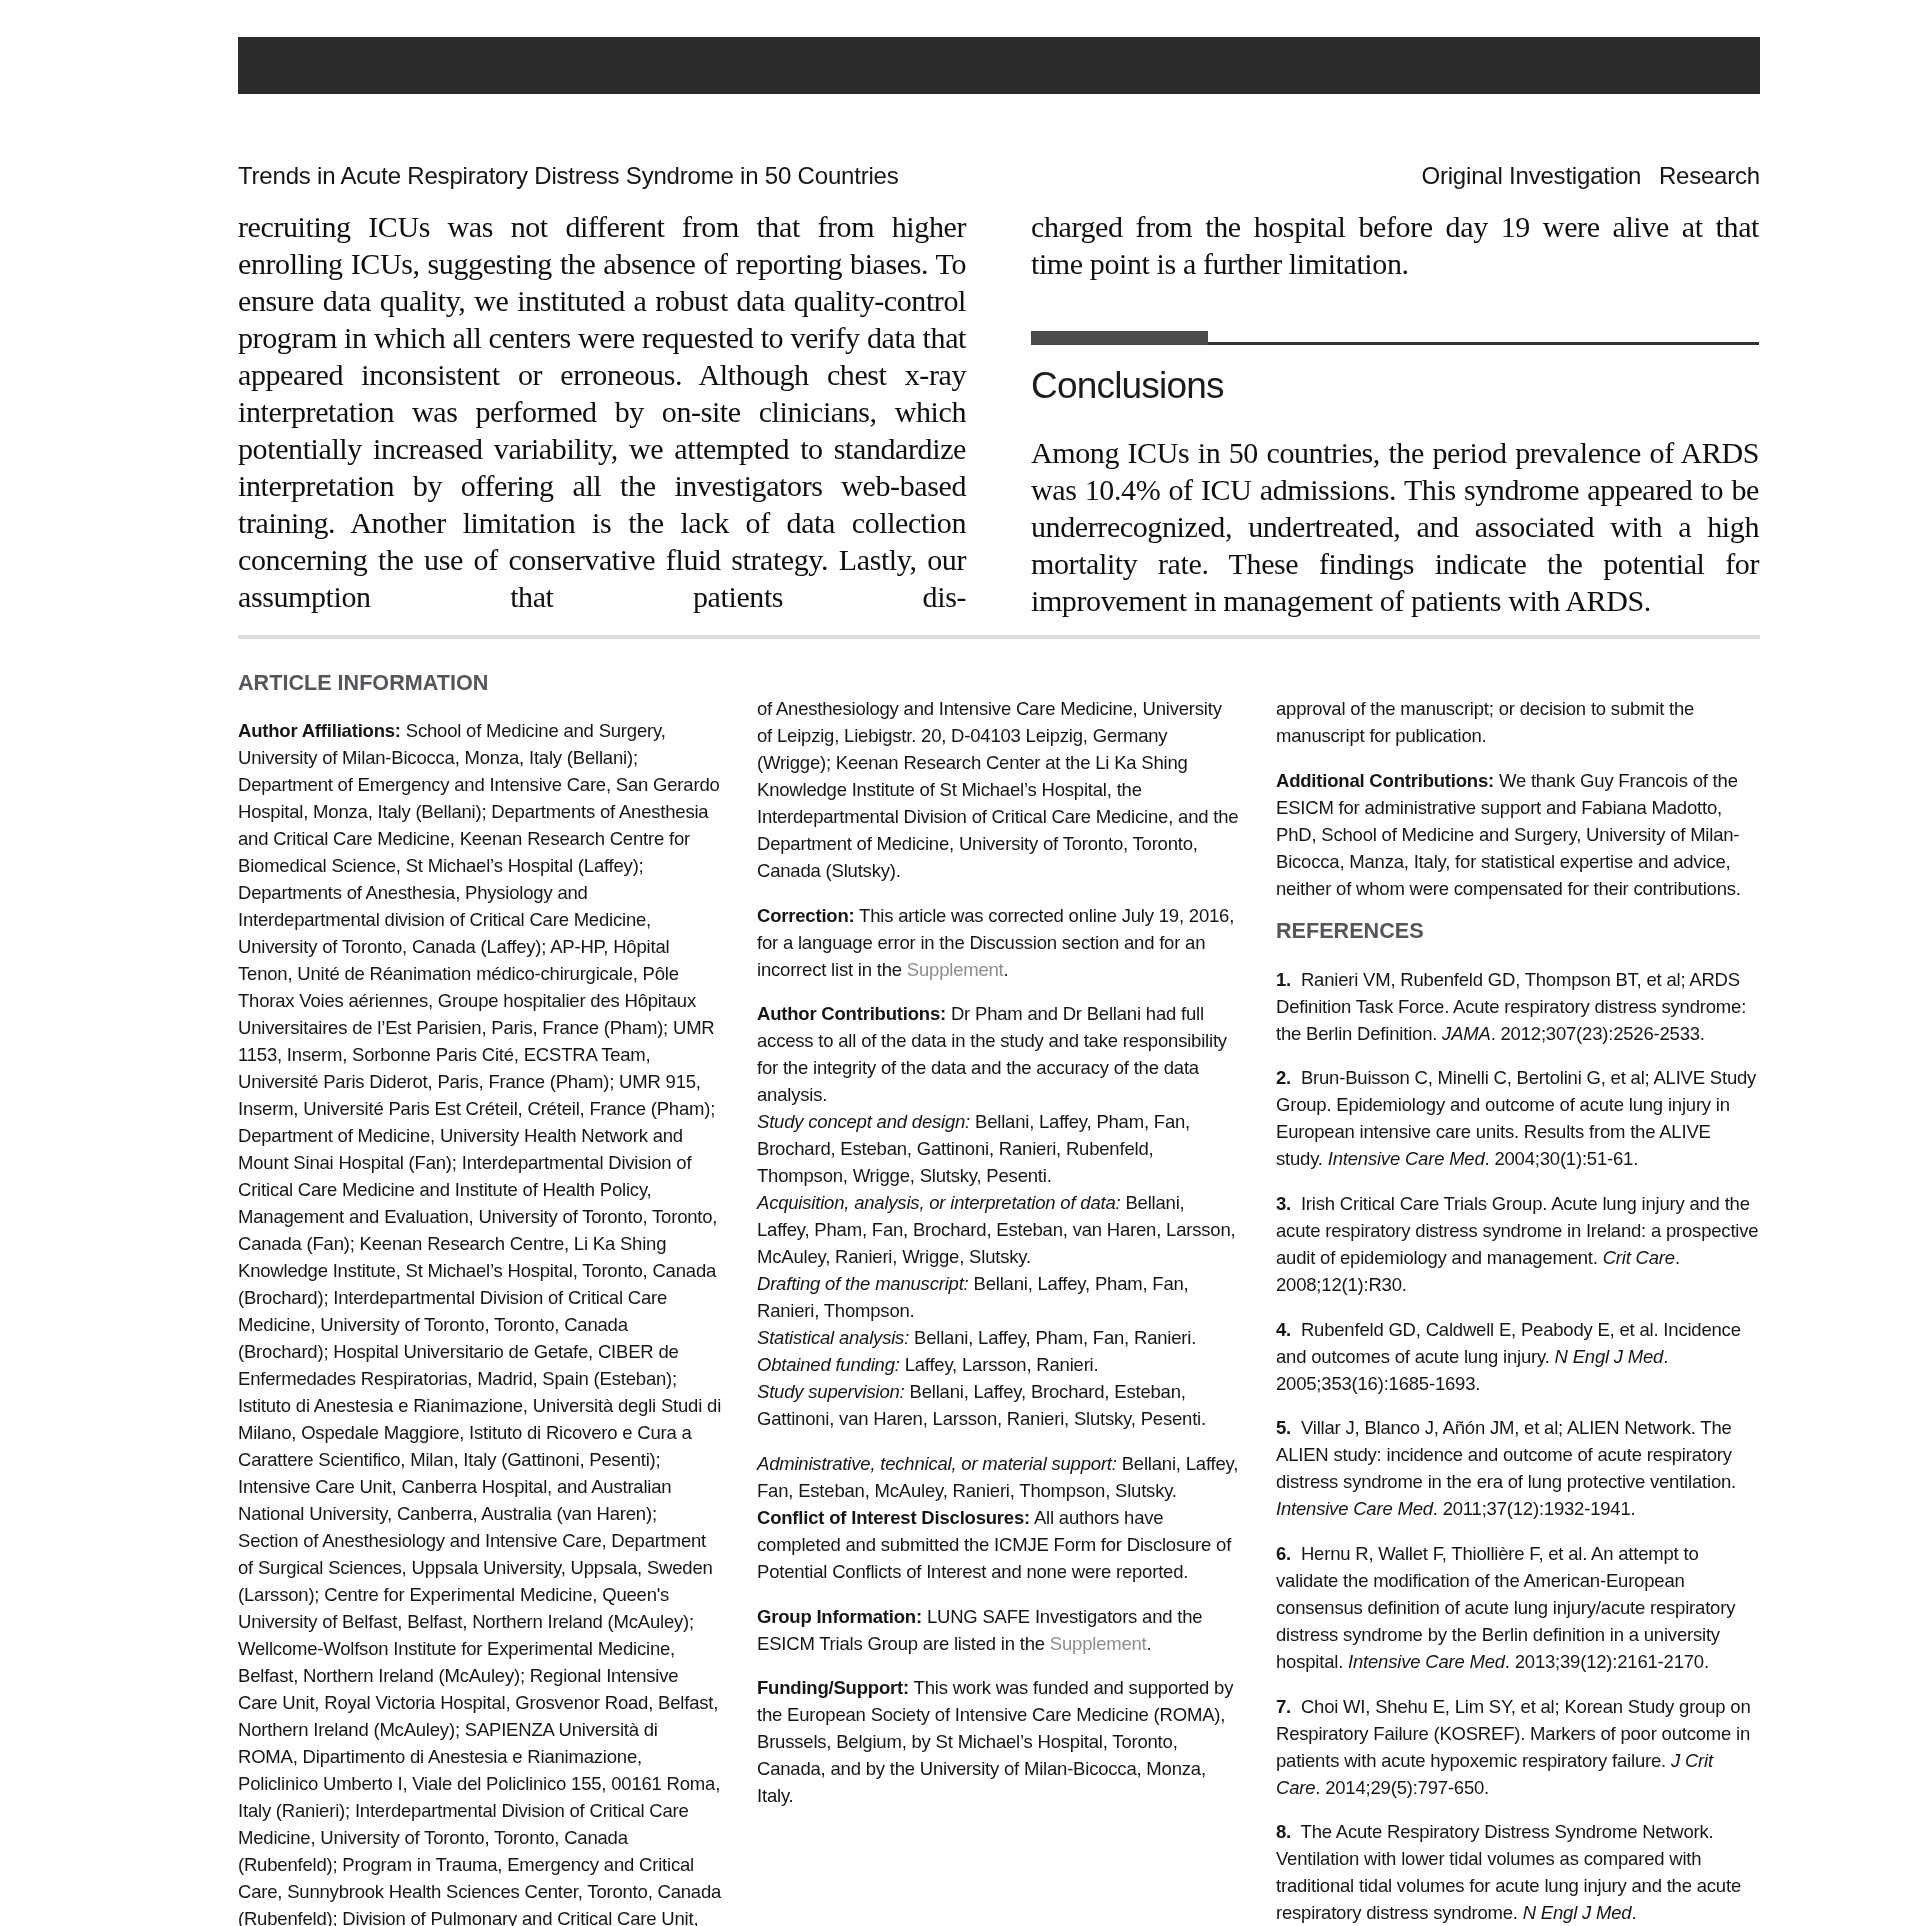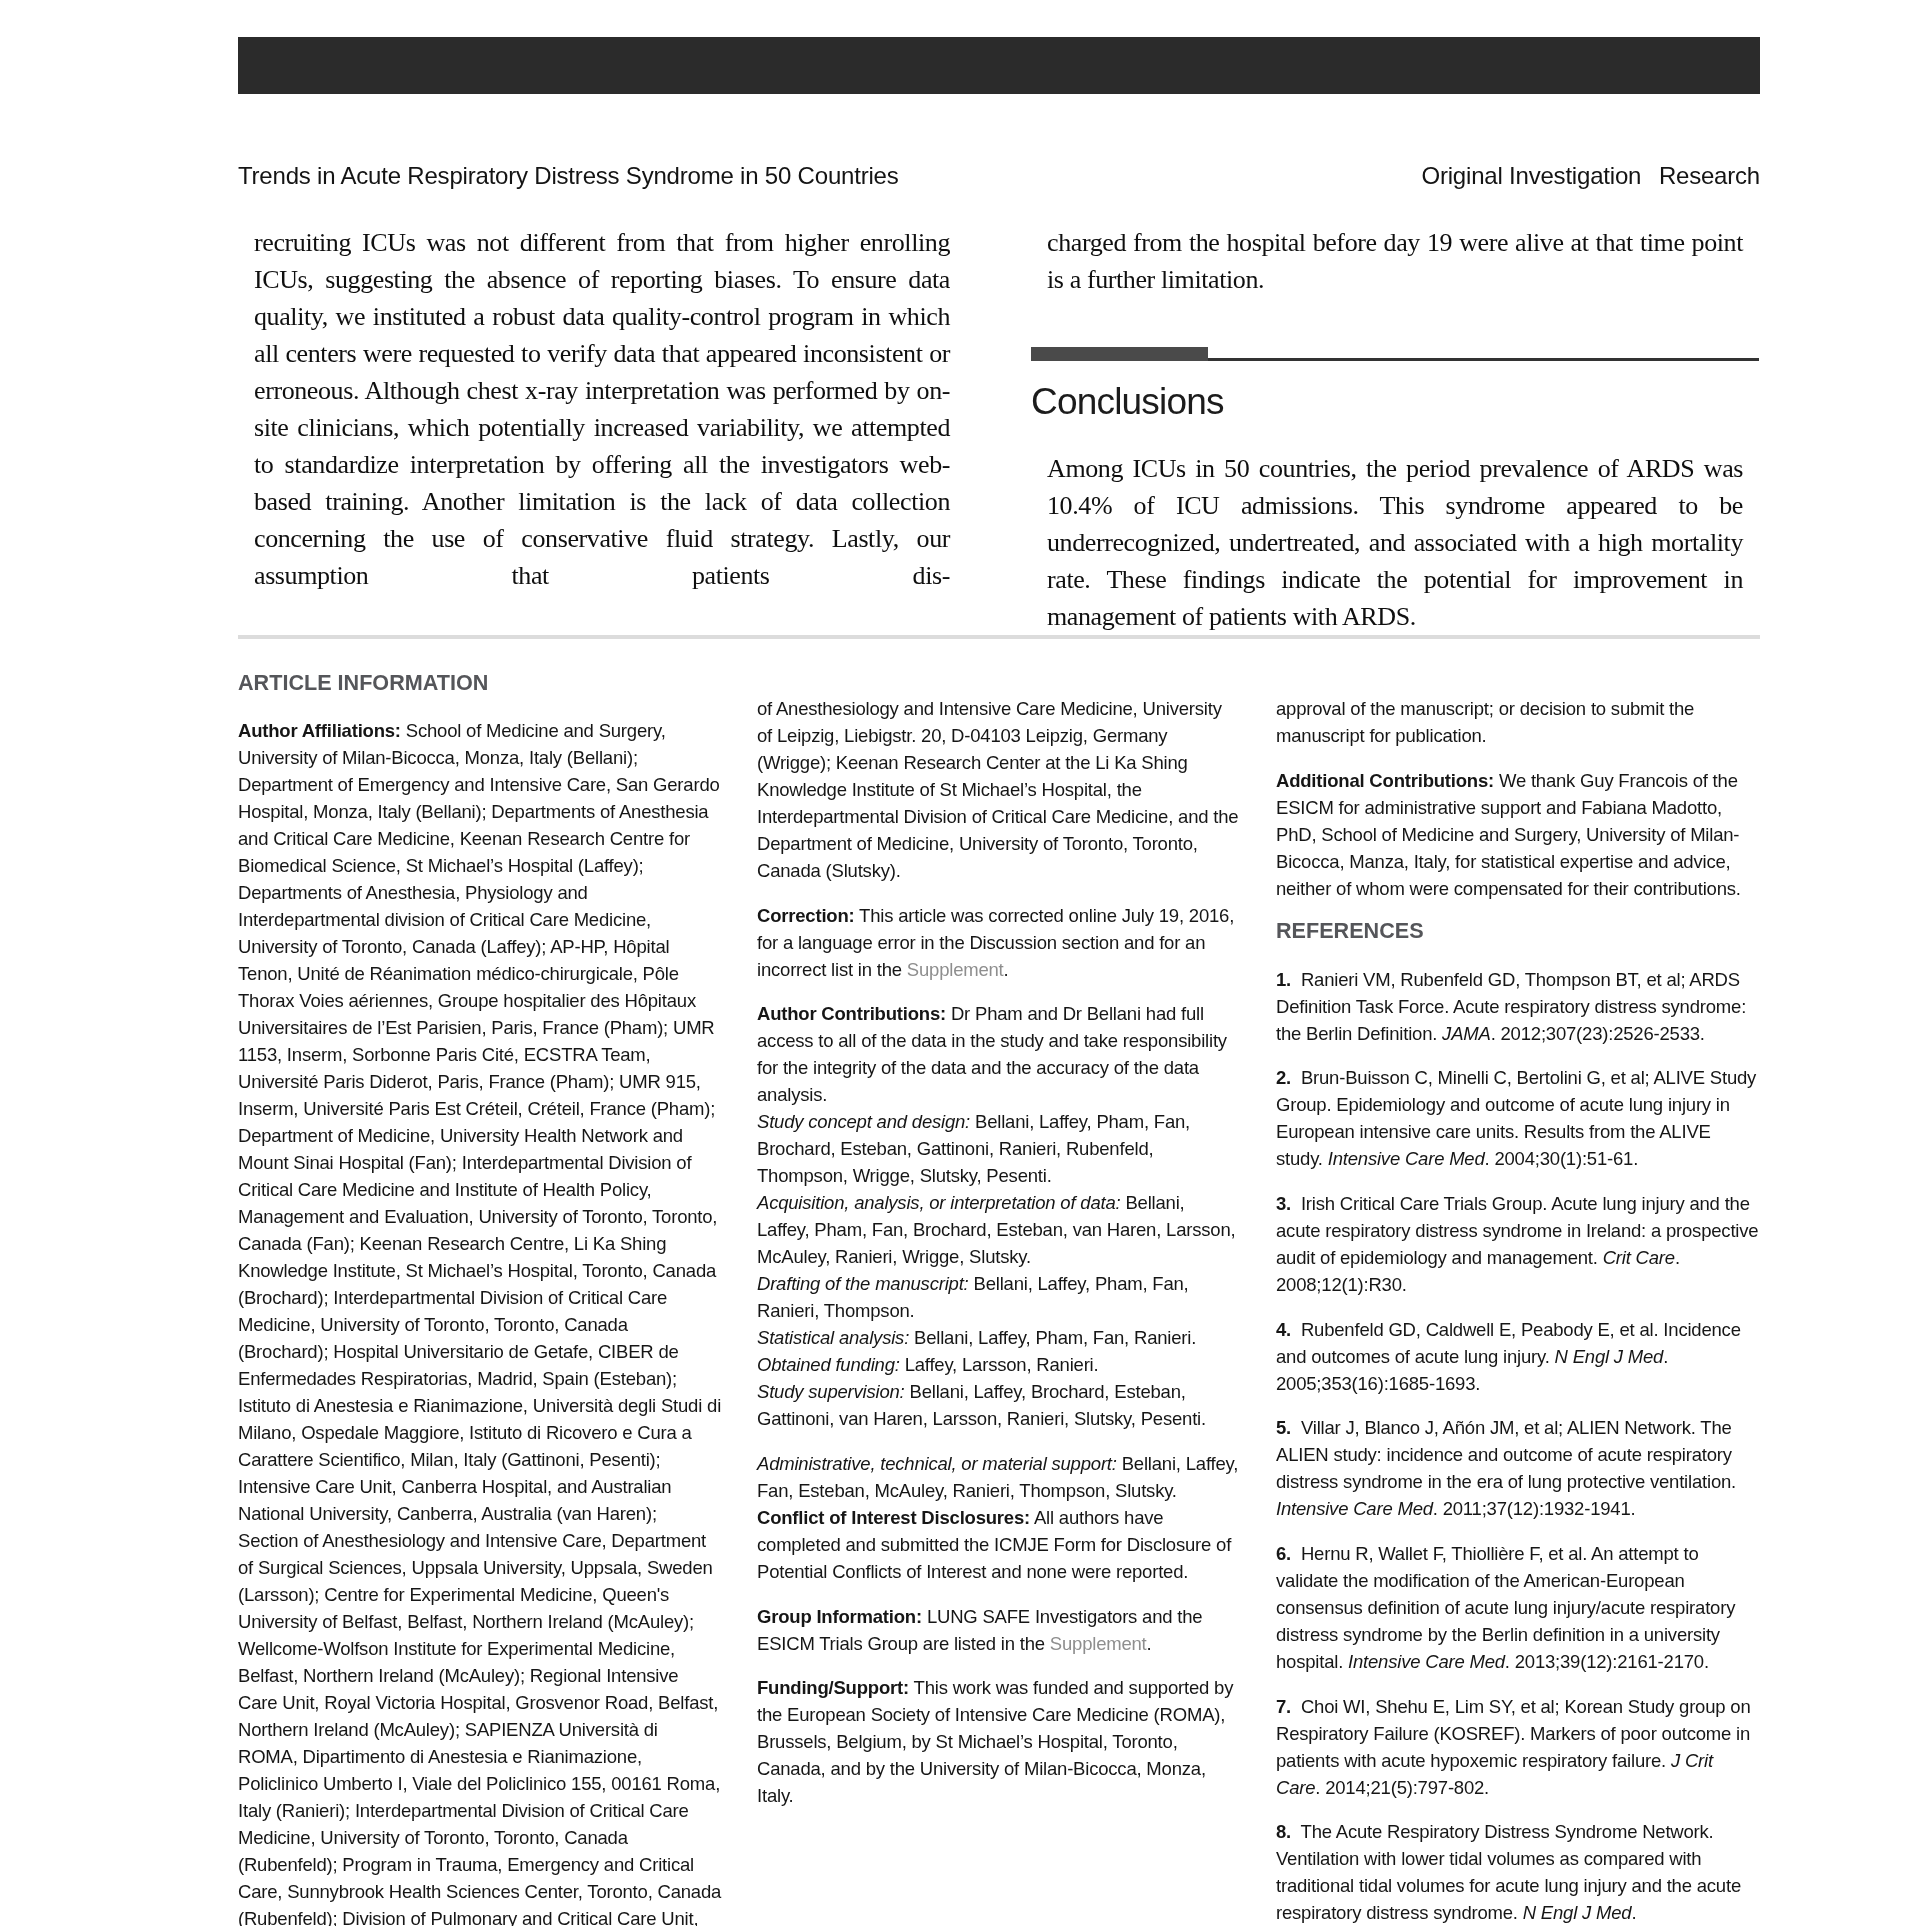--- a/index.html
+++ b/index.html
@@ -9,22 +9,22 @@
   
   .topbar{position:absolute;left:238px;top:37px;width:1522px;height:57px;background:#2b2b2b;}
   .runhead{position:absolute;left:238px;top:162px;width:1522px;display:flex;
            justify-content:space-between;align-items:center;font-size:24px;letter-spacing:-0.2px;}
   .runhead-right{display:flex;gap:17.7px;align-items:baseline;}
   .bold{font-weight:400;}
 
   
   .bodycols{position:absolute;left:238px;top:208px;width:1522px;display:flex;gap:65px;}
   .bcol{width:728px;}
-  .serif{font-family:"Liberation Serif",serif;font-size:26px;line-height:37px;
-         letter-spacing:-0.4px;color:#0f0f0f;text-align:justify;margin:16px;}
+  .serif{font-family:"Liberation Serif",serif;font-size:30px;line-height:37px;
+         letter-spacing:-0.4px;color:#0f0f0f;text-align:justify;margin:0;}
   .lastjust{text-align-last:justify;}
 
   .divider{position:relative;margin-top:49px;height:14px;}
   .divider-thin{position:absolute;left:0;right:0;bottom:0;height:3.5px;background:#333333;}
   .divider-thick{position:absolute;left:0;bottom:0;width:177px;height:14px;background:#4a4a4a;}
 
   .concl-h{font-family:"Liberation Sans",sans-serif;font-weight:400;font-size:37px;
            letter-spacing:-0.8px;color:#1c1c1c;margin:20px 0 0 0;}
   .concl-p{margin-top:27px;}
 
@@ -121,20 +121,20 @@
         <span>We thank Guy Francois of the ESICM for administrative support and Fabiana Madotto, PhD, School of Medicine and Surgery, University of Milan-Bicocca, Manza, Italy, for statistical expertise and advice, neither of whom were compensated for their contributions.</span></p>
 
       <h3 class="refs-h">REFERENCES</h3>
 
       <p><span class="refnum">1.</span>&nbsp; <span>Ranieri VM, Rubenfeld GD, Thompson BT, et al; ARDS Definition Task Force. Acute respiratory distress syndrome: the Berlin Definition. </span><span class="jrnl">JAMA</span><span>. 2012;307(23):2526-2533.</span></p>
       <p><span class="refnum">2.</span>&nbsp; <span>Brun-Buisson C, Minelli C, Bertolini G, et al; ALIVE Study Group. Epidemiology and outcome of acute lung injury in European intensive care units. Results from the ALIVE study. </span><span class="jrnl">Intensive Care Med</span><span>. 2004;30(1):51-61.</span></p>
       <p><span class="refnum">3.</span>&nbsp; <span>Irish Critical Care Trials Group. Acute lung injury and the acute respiratory distress syndrome in Ireland: a prospective audit of epidemiology and management. </span><span class="jrnl">Crit Care</span><span>. 2008;12(1):R30.</span></p>
       <p><span class="refnum">4.</span>&nbsp; <span>Rubenfeld GD, Caldwell E, Peabody E, et al. Incidence and outcomes of acute lung injury. </span><span class="jrnl">N Engl J Med</span><span>. 2005;353(16):1685-1693.</span></p>
       <p><span class="refnum">5.</span>&nbsp; <span>Villar J, Blanco J, Añón JM, et al; ALIEN Network. The ALIEN study: incidence and outcome of acute respiratory distress syndrome in the era of lung protective ventilation. </span><span class="jrnl">Intensive Care Med</span><span>. 2011;37(12):1932-1941.</span></p>
       <p><span class="refnum">6.</span>&nbsp; <span>Hernu R, Wallet F, Thiollière F, et al. An attempt to validate the modification of the American-European consensus definition of acute lung injury/acute respiratory distress syndrome by the Berlin definition in a university hospital. </span><span class="jrnl">Intensive Care Med</span><span>. 2013;39(12):2161-2170.</span></p>
-      <p><span class="refnum">7.</span>&nbsp; <span>Choi WI, Shehu E, Lim SY, et al; Korean Study group on Respiratory Failure (KOSREF). Markers of poor outcome in patients with acute hypoxemic respiratory failure. </span><span class="jrnl">J Crit Care</span><span>. 2014;21(5):797-802.</span></p>
+      <p><span class="refnum">7.</span>&nbsp; <span>Choi WI, Shehu E, Lim SY, et al; Korean Study group on Respiratory Failure (KOSREF). Markers of poor outcome in patients with acute hypoxemic respiratory failure. </span><span class="jrnl">J Crit Care</span><span>. 2014;29(5):797-650.</span></p>
       <p><span class="refnum">8.</span>&nbsp; <span>The Acute Respiratory Distress Syndrome Network. Ventilation with lower tidal volumes as compared with traditional tidal volumes for acute lung injury and the acute respiratory distress syndrome. </span><span class="jrnl">N Engl J Med</span><span>. 2000;342(18):1301-1308.</span></p>
 
     </div>
   </div>
 
 </div>
 
 
 </body></html>

